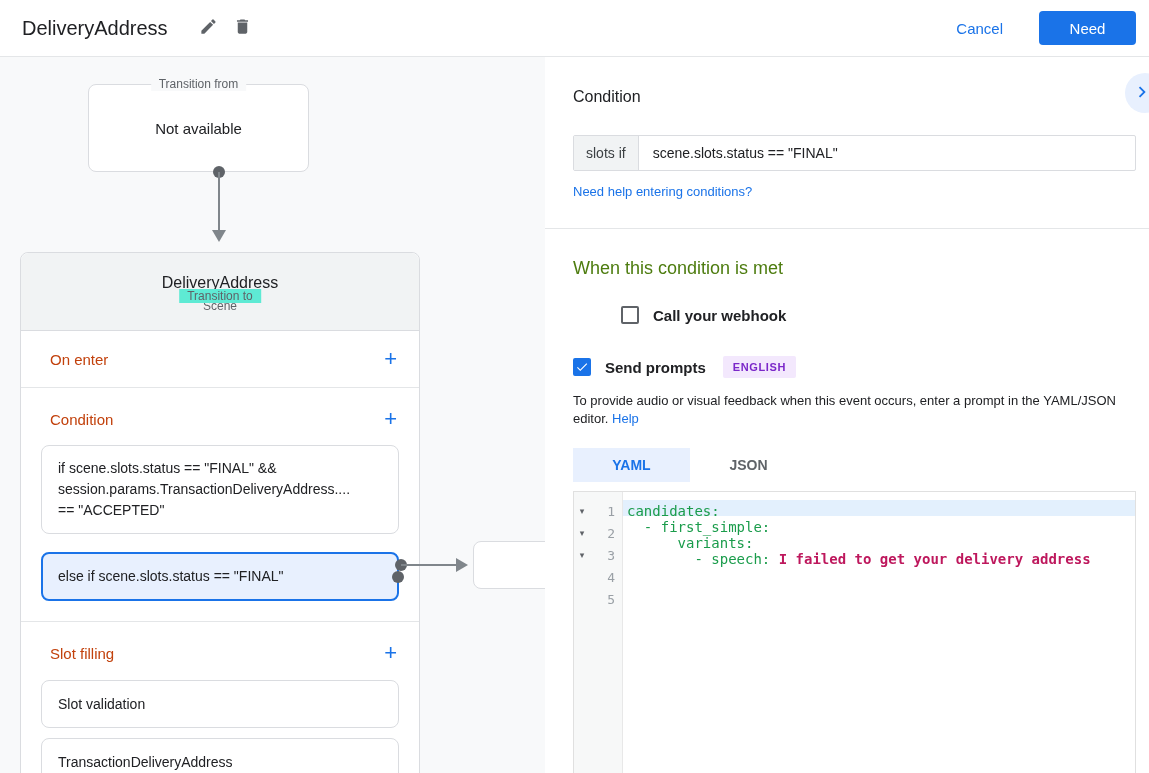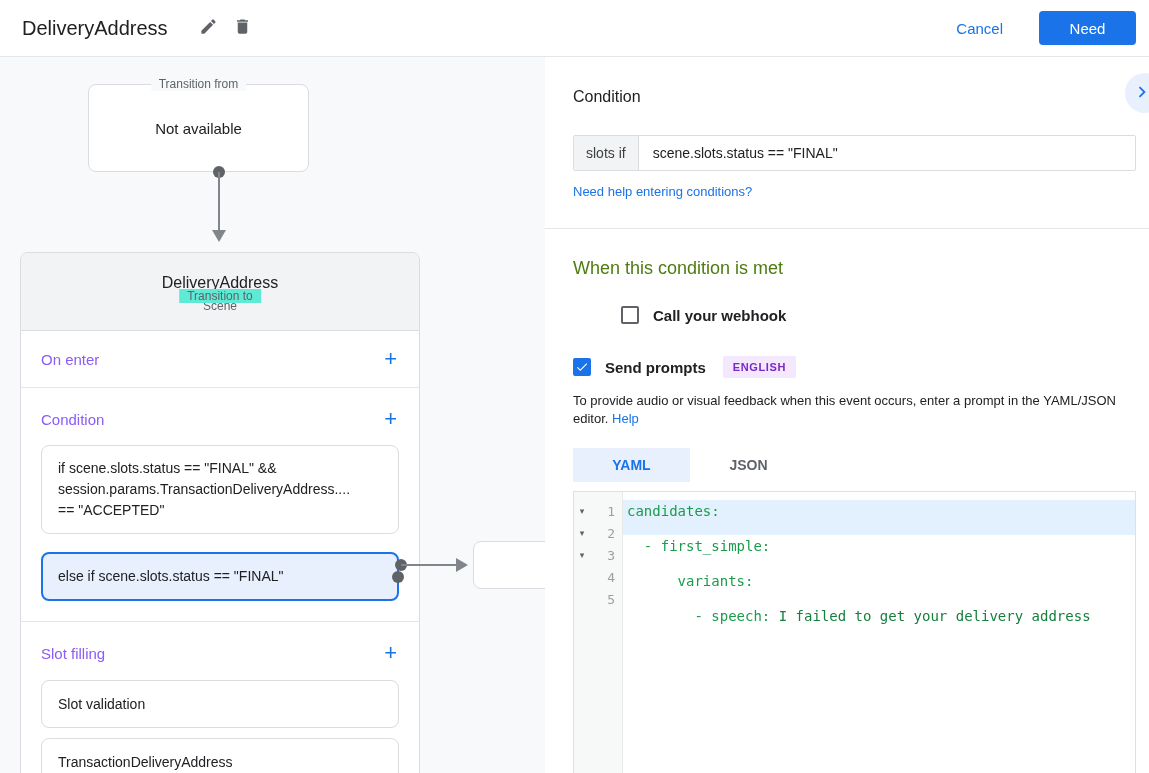--- a/index.html
+++ b/index.html
@@ -75,21 +75,21 @@
   .scene-card-header .box-legend { background: #5eead4; top: -9px; margin-top: 45px; }
   .scene-title { font-size: 16px; color: #202124; margin-top: 4px; }
   .scene-subtitle { font-size: 12px; color: #5f6368; margin-top: 7px; }
 
   .card-section { border-bottom: 1px solid #e4e6e8; }
   .card-section:last-child { border-bottom: none; }
   .section-header-row {
     display: flex; align-items: center; justify-content: space-between;
     padding: 0 18px 0 20px;
   }
-  .section-title { font-size: 15px; color: #8b5cf6; }
+  .section-title { font-size: 15px; color: #c2410c; margin-left: 9px; }
   .plus-btn {
     background: none; border: none; color: #1a73e8; font-size: 22px; line-height: 22px;
     cursor: pointer; font-family: inherit; padding: 2px 4px;
   }
   .on-enter-section .section-header-row { height: 56px; }
   .cond-section, .slot-section { padding: 17px 0 20px 0; }
   .cond-section .section-header-row, .slot-section .section-header-row { height: 28px; }
 
   .cond-box {
     margin: 12px 20px 0 20px;
@@ -181,24 +181,24 @@
   .editor-gutter {
     width: 49px; background: #f7f8f8; border-right: 1px solid #e8e8e8;
     padding-top: 8px; flex: none;
   }
   .gutter-row {
     height: 22px; display: flex; align-items: center;
   }
   .fold-arrow { width: 16px; text-align: center; font-size: 9px; color: #606368; cursor: pointer; font-family: "Liberation Sans", sans-serif; }
   .line-num { flex: 1; text-align: right; padding-right: 7px; font-size: 13px; color: #9aa0a6; }
   .editor-code { flex: 1; padding-top: 8px; overflow: hidden; cursor: text; }
-  .code-row { height: 35px; white-space: pre; font-size: 14px; line-height: 22px; padding-left: 4px; }
+  .code-row { height: 16px; white-space: pre; font-size: 14px; line-height: 22px; padding-left: 4px; }
   .code-row.hl { background: #e3f0fd; }
   .tok-key { color: #1a9c4b; }
-  .tok-plain { color: #15803d; }
+  .tok-plain { color: #be185d; font-weight: bold; }
 </style>
 </head>
 <body>
 
 <div class="topbar">
   <div class="topbar-title">DeliveryAddress</div>
   <button class="icon-btn">
     <span>
       <svg width="19" height="19" viewBox="0 0 24 24">
           <path d="M3 17.25V21h3.75L17.81 9.94l-3.75-3.75L3 17.25zM20.71 7.04c.39-.39.39-1.02 0-1.41l-2.34-2.34a.9959.9959 0 0 0-1.41 0l-1.83 1.83 3.75 3.75 1.83-1.83z"></path>

